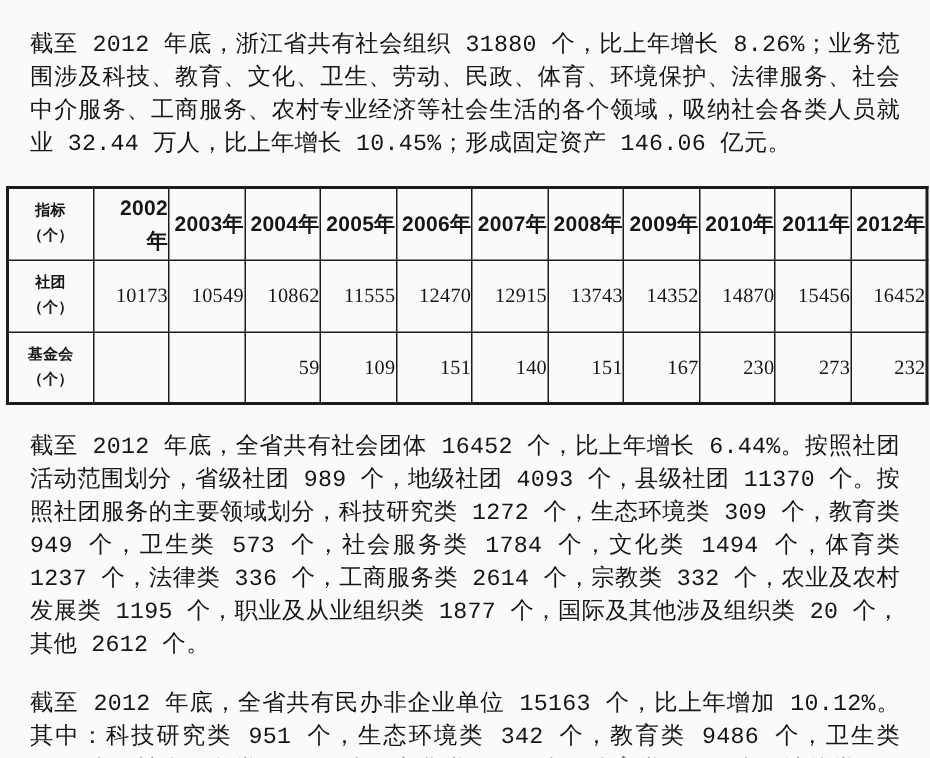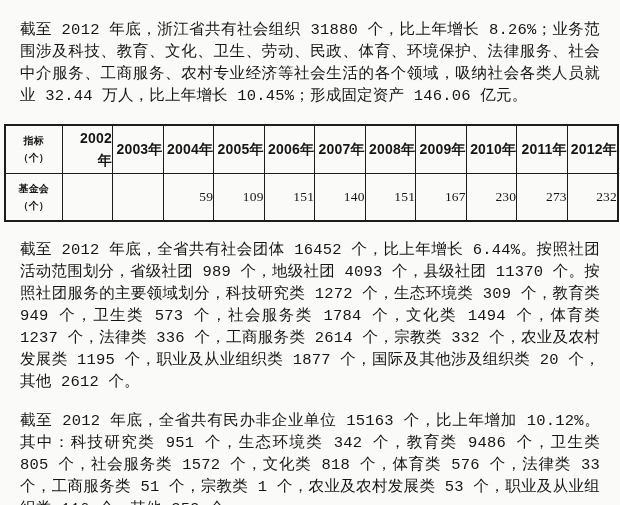--- a/index.html
+++ b/index.html
@@ -90,20 +90,37 @@
         <th class="cell-year">2005年</th>
         <th class="cell-year">2006年</th>
         <th class="cell-year">2007年</th>
         <th class="cell-year">2008年</th>
         <th class="cell-year">2009年</th>
         <th class="cell-year">2010年</th>
         <th class="cell-year">2011年</th>
         <th class="cell-year">2012年</th>
       </tr>
 
+      <tr>
+        <td class="cell-label">
+          <span class="ln">社团</span>
+          <span class="ln">（个）</span>
+        </td>
+        <td class="cell-num">10173</td>
+        <td class="cell-num">10549</td>
+        <td class="cell-num">10862</td>
+        <td class="cell-num">11555</td>
+        <td class="cell-num">12470</td>
+        <td class="cell-num">12915</td>
+        <td class="cell-num">13743</td>
+        <td class="cell-num">14352</td>
+        <td class="cell-num">14870</td>
+        <td class="cell-num">15456</td>
+        <td class="cell-num">16452</td>
+      </tr>
 
 
       <tr>
         <td class="cell-label">
           <span class="ln">基金会</span>
           <span class="ln">（个）</span>
         </td>
         <td class="cell-num"></td>
         <td class="cell-num"></td>
         <td class="cell-num">59</td>

